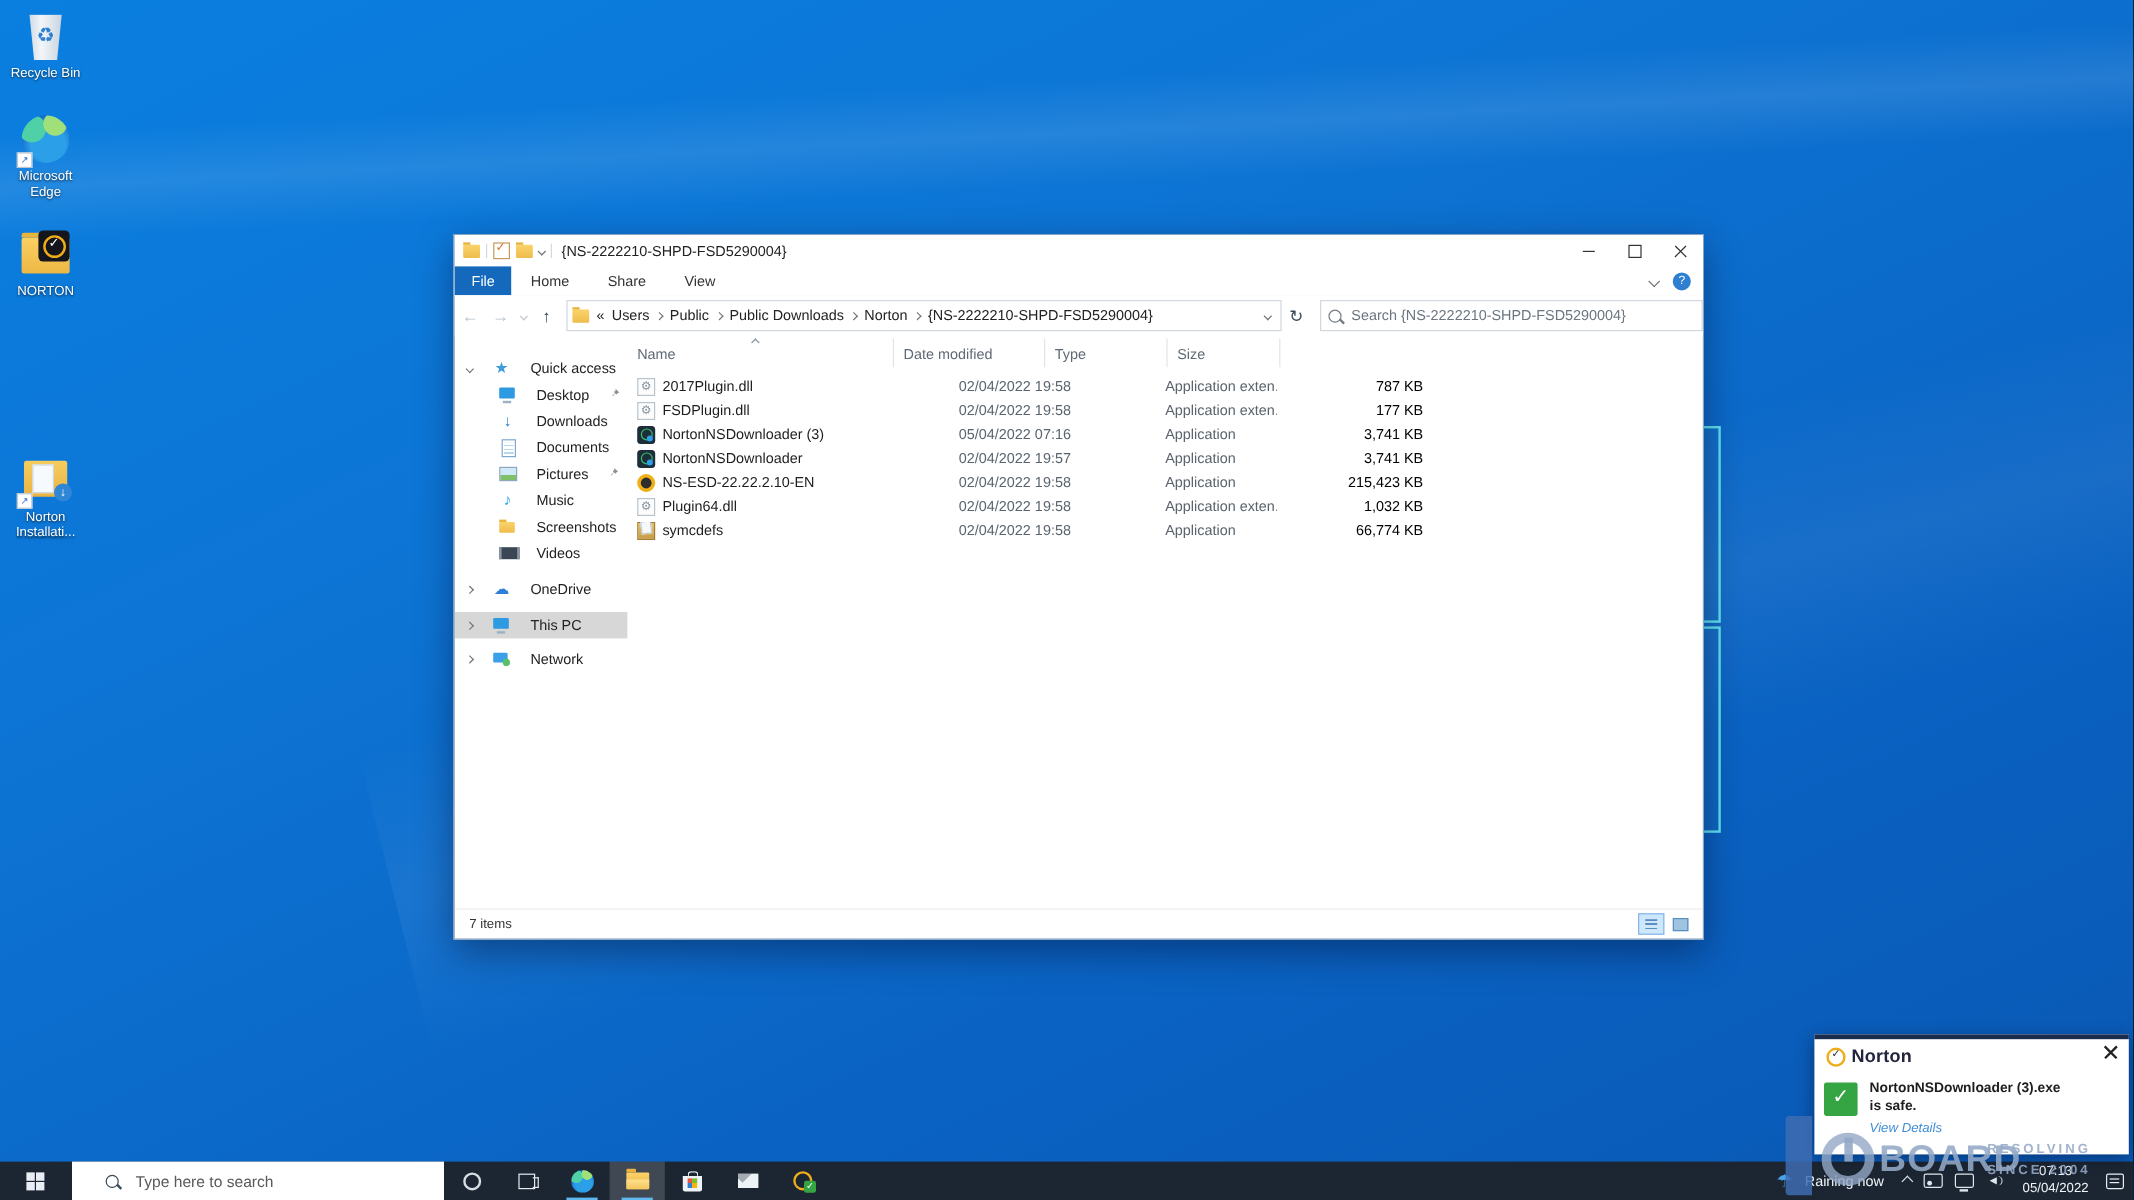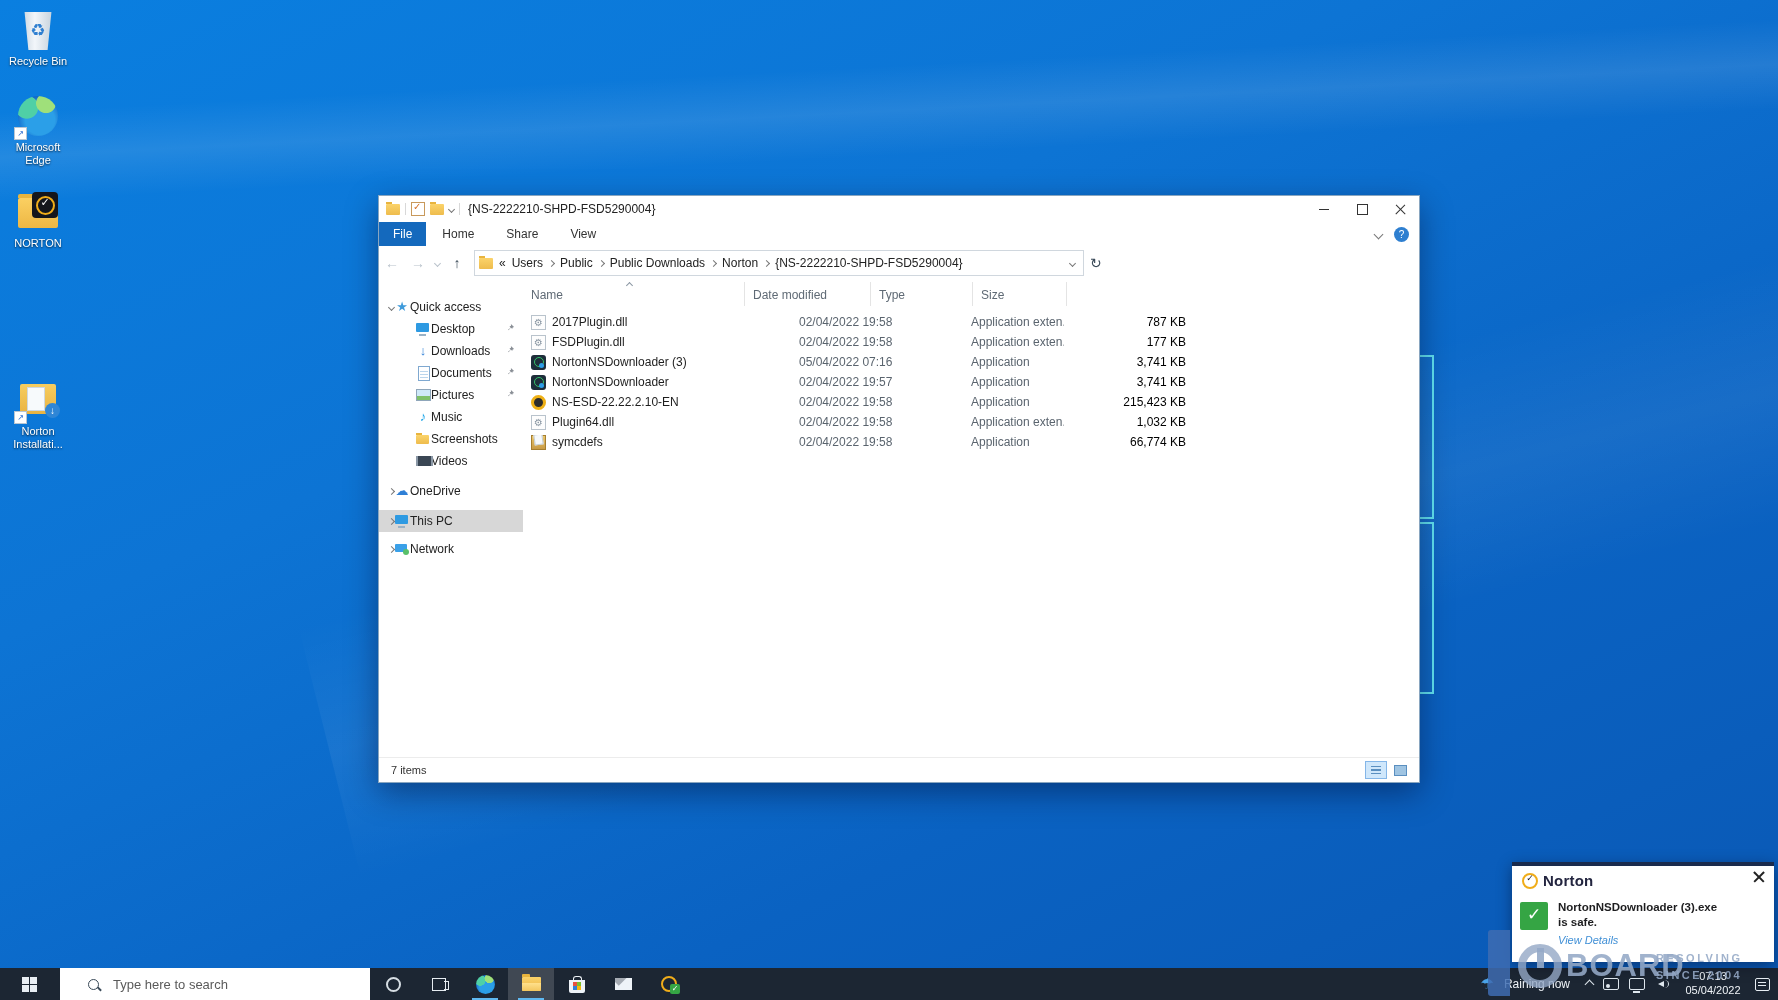--- a/index.html
+++ b/index.html
@@ -90,21 +90,21 @@
     width:312px;padding:0 6px;gap:6px;}
   .mag{width:9px;height:9px;border:1.5px solid #767d85;border-radius:50%;position:relative;flex:none;}
   .mag::after{content:"";position:absolute;width:5px;height:1.5px;background:#767d85;transform:rotate(45deg);right:-4px;bottom:-1px;}
   .searchbox input, .tb-search input{border:none;outline:none;background:transparent;font-size:12px;
     font-family:"Liberation Sans","DejaVu Sans",sans-serif;width:100%;color:#333;}
   .searchbox input::placeholder{color:#6b7680;}
 
   .body{position:absolute;left:0;top:84px;right:0;bottom:24px;display:flex;}
   
   .sidebar{width:144px;flex:none;padding-top:16px;overflow:hidden;}
-  .srow{height:22px;display:flex;align-items:center;padding-left:10px;gap:0;color:#222;}
+  .srow{height:22px;display:flex;align-items:center;padding-left:10px;gap:16px;color:#222;}
   .srow .lbl{white-space:nowrap;}
   .srow.child{padding-left:36px;}
   .srow.sel{background:#d7d7d7;}
   .pin{margin-left:auto;margin-right:8px;flex:none;}
   .gap8{height:8px;} .gap6{height:6px;}
   .si{width:16px;text-align:center;flex:none;font-size:12px;line-height:14px;}
   .si.star::before{content:"\2605";color:#3f9bdb;font-size:13px;}
   .si.cloud::before{content:"\2601";color:#2e7fd6;font-size:13px;}
   .si.music::before{content:"\266A";color:#21a7e8;font-size:13px;}
   .si.down::before{content:"\2193";color:#2e7fd6;font-weight:bold;font-size:13px;}
@@ -318,20 +318,24 @@
         <span class="crumb">Public Downloads</span>
         <span class="cv r sm"></span>
         <span class="crumb">Norton</span>
         <span class="cv r sm"></span>
         <span class="crumb">{NS-2222210-SHPD-FSD5290004}</span>
         <span class="tail">
             <span class="cv d sm"></span>
           </span>
       </div>
       <span class="refresh">↻</span>
+      <div class="searchbox">
+        <span class="mag"></span>
+        <input type="text" placeholder="Search {NS-2222210-SHPD-FSD5290004}" style="">
+      </div>
     </div>
 
     <div class="body">
       <div class="sidebar">
         <div class="srow">
           <span class="cv d sm"></span>
           <span class="si star"></span>
           <span class="lbl">Quick access</span>
         </div>
         <div class="srow child">

